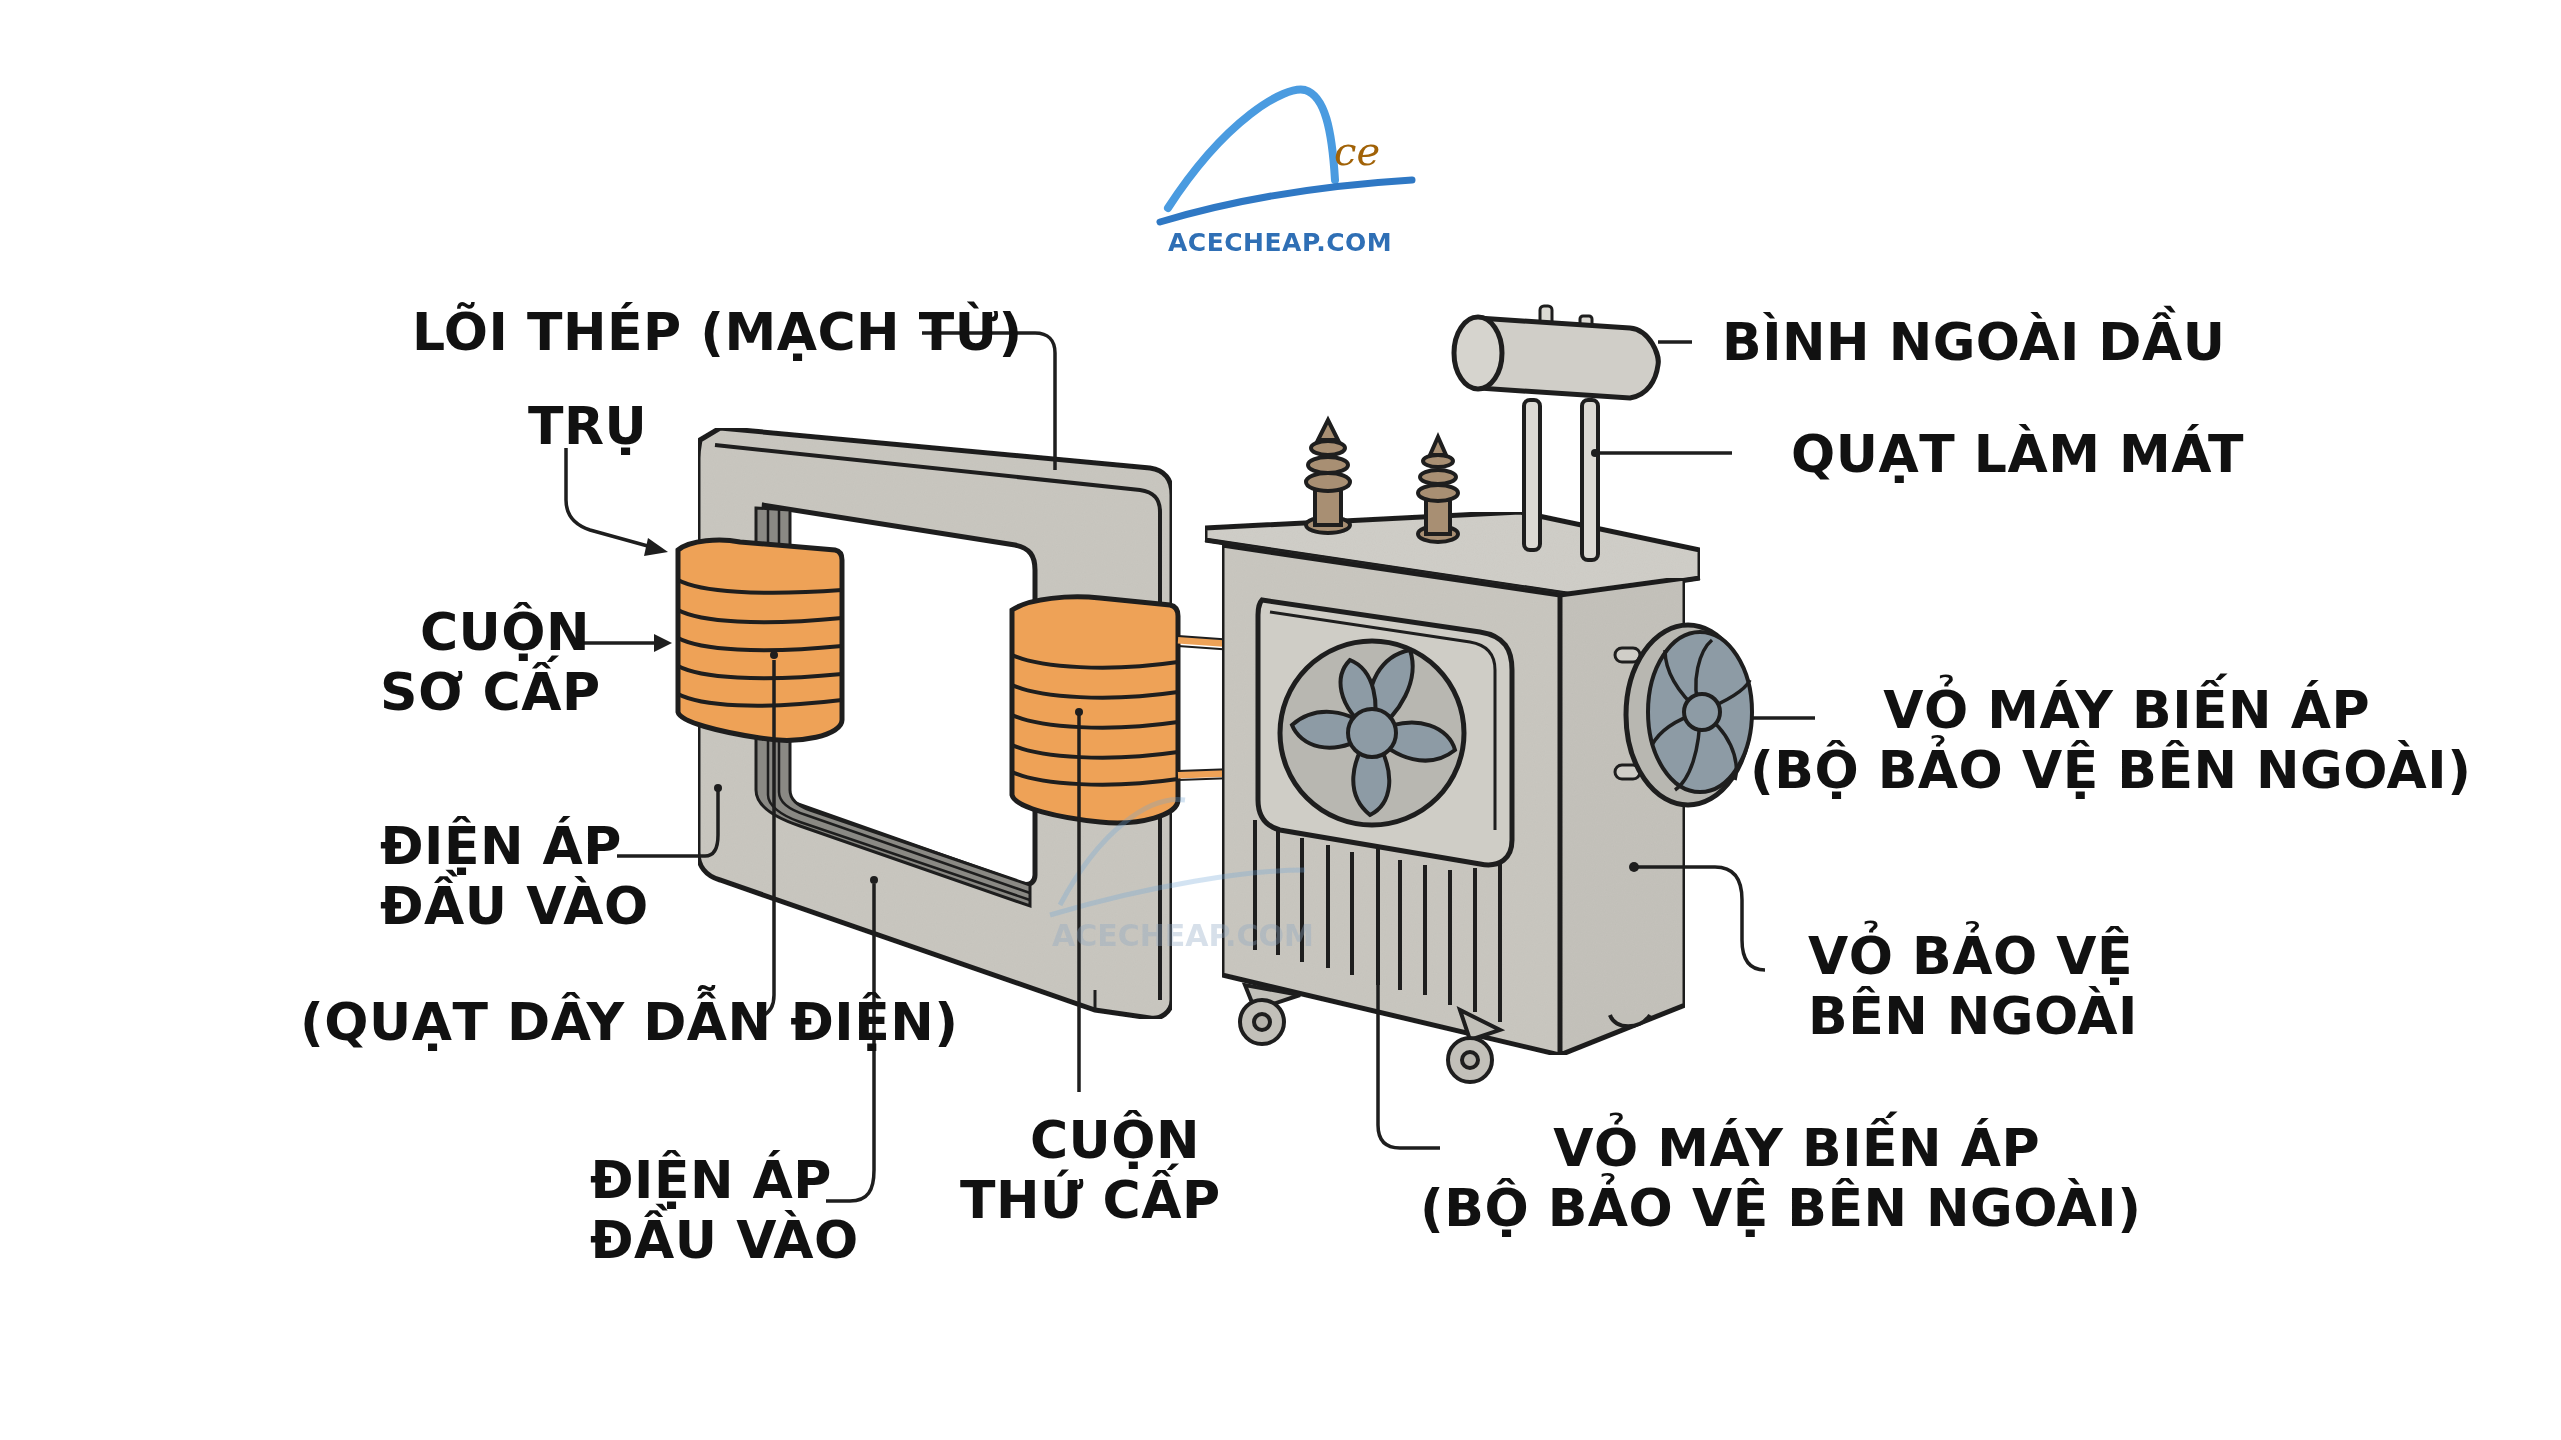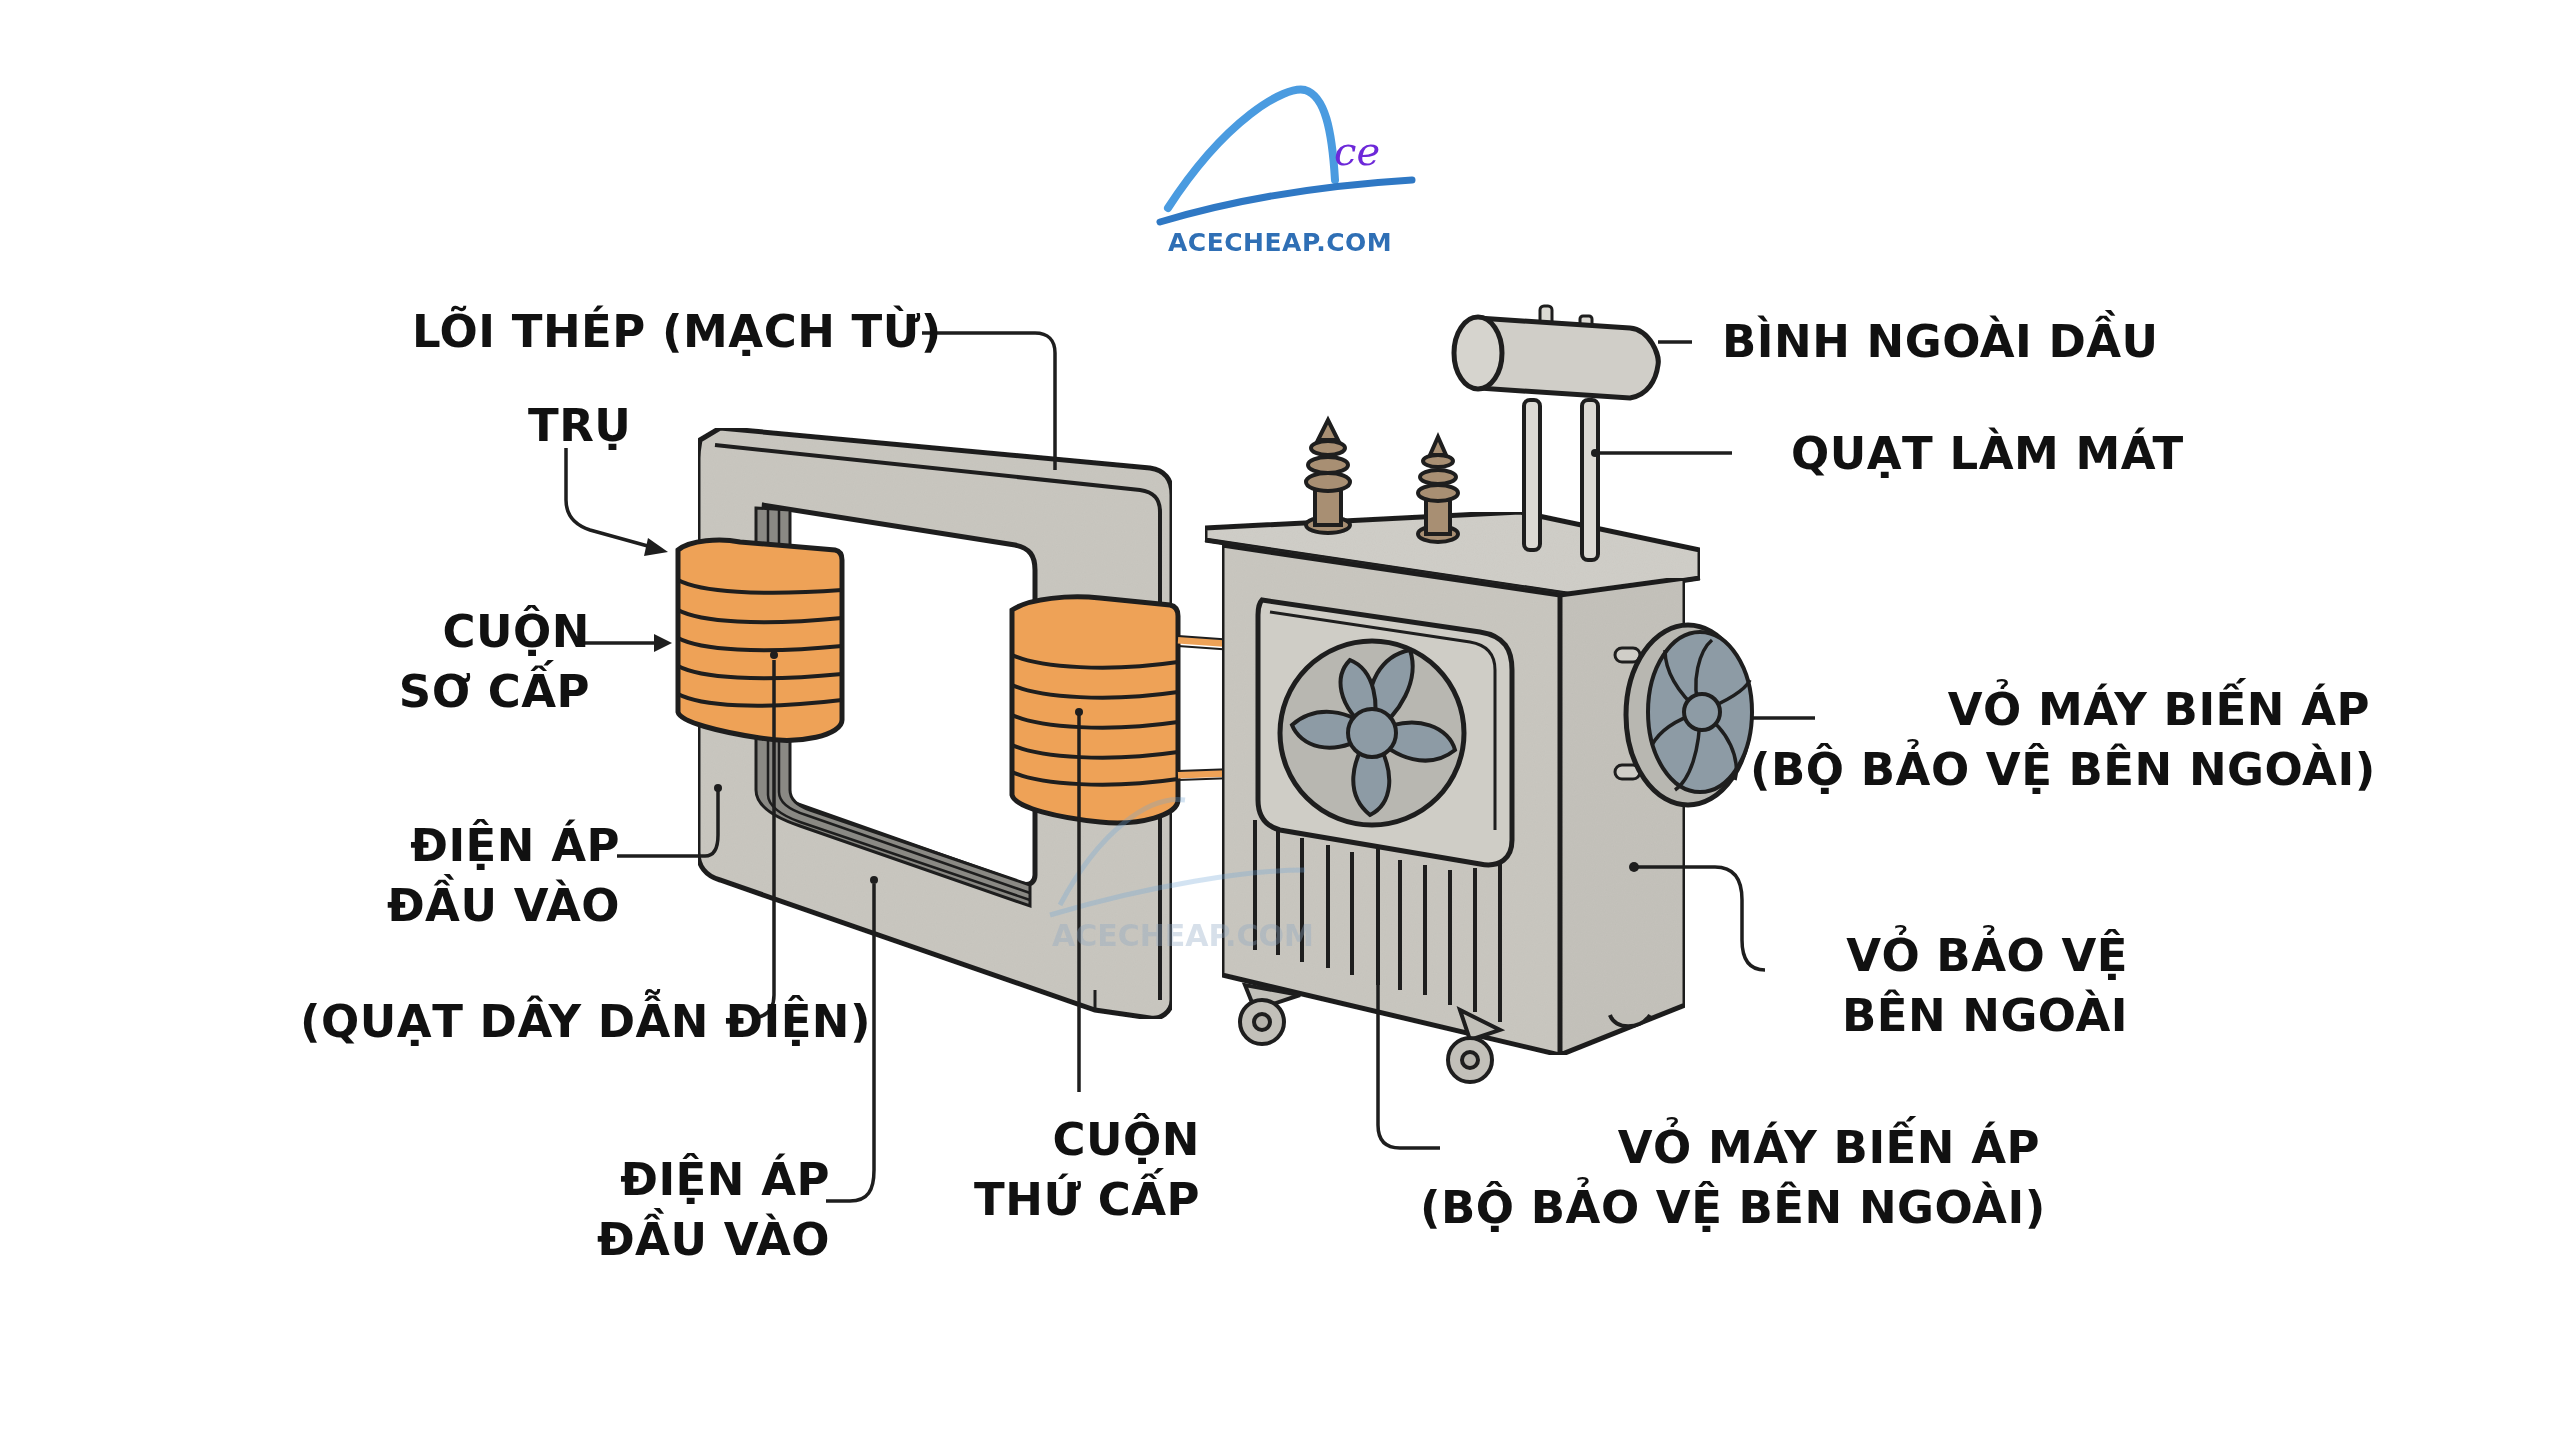--- a/index.html
+++ b/index.html
@@ -1,22 +1,22 @@
 <!DOCTYPE html>
 <html><head>
 <meta charset="utf-8">
 <style>
   html, body { margin: 0; padding: 0; background: #ffffff; }
   body { width: 2561px; height: 1440px; position: relative; overflow: hidden; font-family: "DejaVu Sans", "Liberation Sans", sans-serif; }
   #stage { position: absolute; left: 0; top: 0; width: 2561px; height: 1440px; }
-  .lbl { position: absolute; font-family: "DejaVu Sans", sans-serif; font-weight: bold; color: #111111; font-size: 45px; line-height: 60px; white-space: nowrap; letter-spacing: 0.5px; }
+  .lbl { position: absolute; font-family: "DejaVu Sans", sans-serif; font-weight: bold; color: #111111; font-size: 52px; line-height: 60px; white-space: nowrap; letter-spacing: 0.5px; }
   .lbl .ln { display: block; }
   .c { text-align: right; }
   .logo-text { position: absolute; left: 1168px; top: 228px; font-family: "DejaVu Sans", sans-serif; font-weight: bold; font-size: 25px; color: #2f6fb5; letter-spacing: 0.5px; }
-  .logo-ce { position: absolute; left: 1334px; top: 128px; font-family: "DejaVu Serif", serif; font-style: italic; font-size: 40px; color: #6d28d9; }
+  .logo-ce { position: absolute; left: 1334px; top: 128px; font-family: "DejaVu Serif", serif; font-style: italic; font-size: 40px; color: #a16207; }
   .wm-text { position: absolute; left: 1052px; top: 918px; font-family: "DejaVu Sans", sans-serif; font-weight: bold; font-size: 30px; color: rgba(140,165,195,0.35); }
 </style>
 </head>
 <body>
 
 <div id="stage">
 
   <svg width="2561" height="1440" viewBox="0 0 2561 1440" style="position:absolute;left:0;top:0;">
     <defs>
       <filter id="grain" x="0" y="0" width="100%" height="100%">

